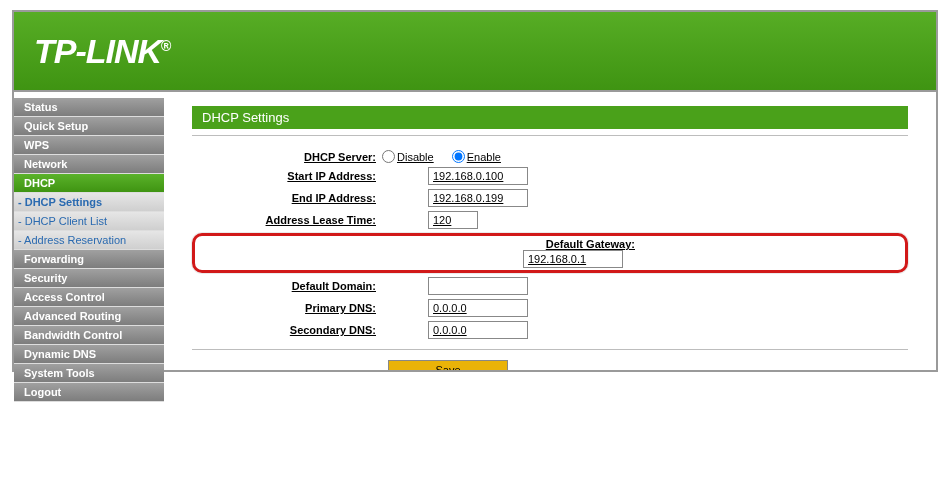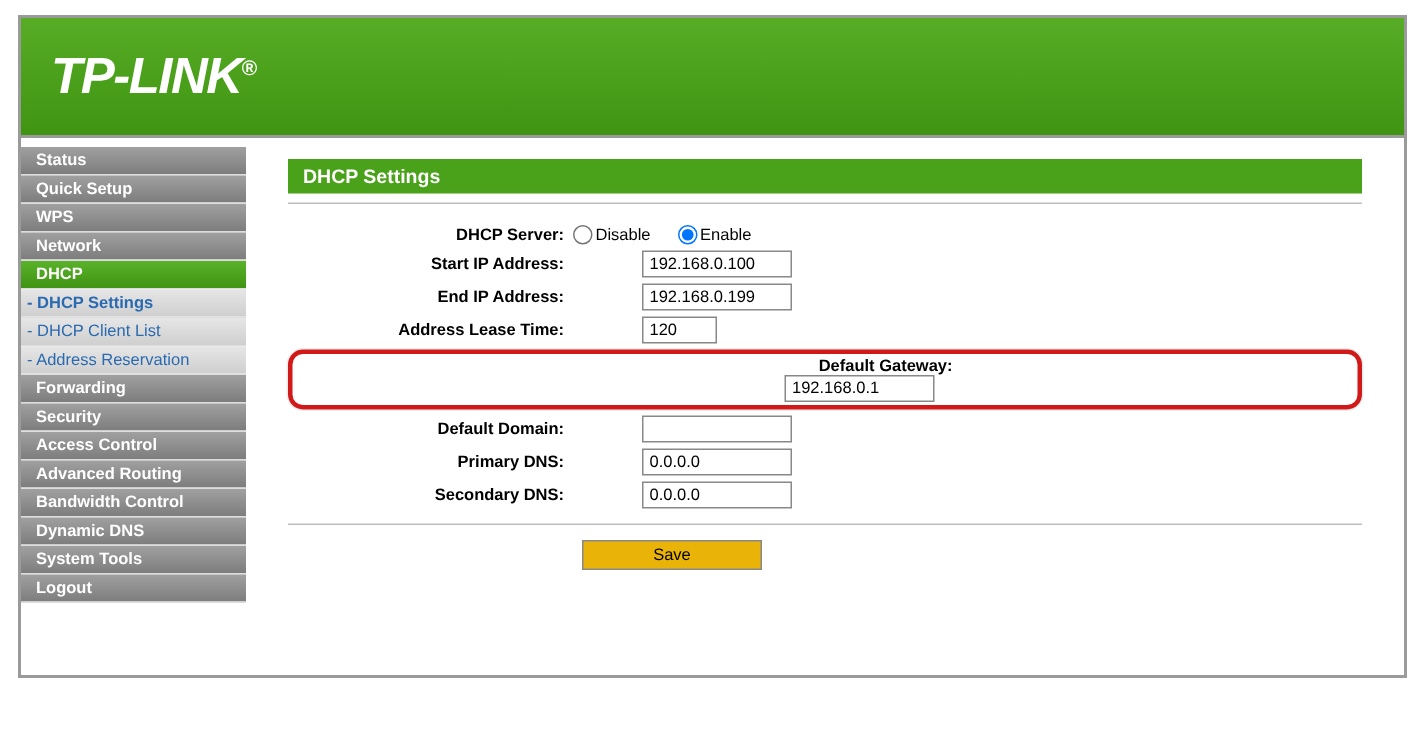--- a/index.html
+++ b/index.html
@@ -9,21 +9,21 @@
     background: #fff;
     width: 950px;
     height: 501px;
     overflow: hidden;
     position: relative;
   }
   
   .outer {
     border: 2px solid #9a9a9a;
     margin: 10px 12px;
-    height: 442px;
+    height: 362px;
     position: relative;
     background: #fff;
   }
   
   .header {
     background: #4aa11a;
     background: linear-gradient(to bottom,#57ad25 0%,#3f9412 100%);
     height: 80px;
     border-bottom: 2px solid #9a9a9a;
     display: flex;
@@ -80,29 +80,29 @@
   }
 
   .content {
     flex: 1;
     padding: 14px 28px 0 28px;
     overflow: auto;
   }
   .page-title-bar {
     background: #4aa11a;
     color: #fff;
-    font-weight: bold;
+    font-weight: normal;
     font-size: 13px;
     padding: 4px 10px;
     margin-bottom: 4px;
   }
   hr.sep { border: none; border-top: 1px solid #bdbdbd; margin: 6px 0 14px 0; }
   hr.sep2 { border: none; border-top: 1px solid #bdbdbd; margin: 10px 0 10px 0; }
 
-  .form { width: 100%; }
+  .form { width: 100%; text-decoration: underline; }
   .row {
     display: flex;
     align-items: center;
     margin-bottom: 4px;
     font-size: 11px;
   }
   .lbl {
     width: 190px;
     text-align: right;
     font-weight: bold;

